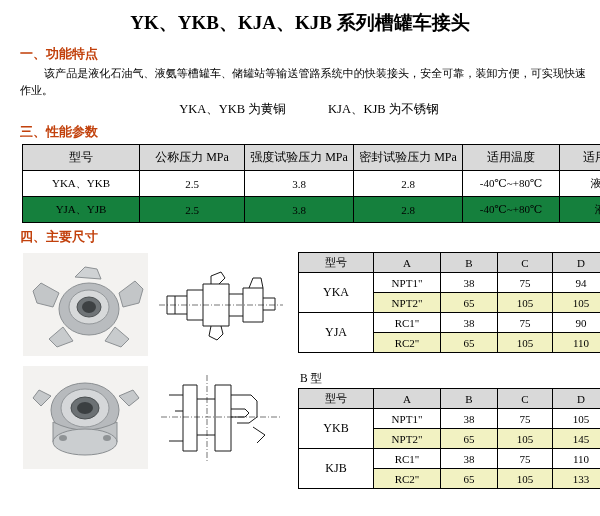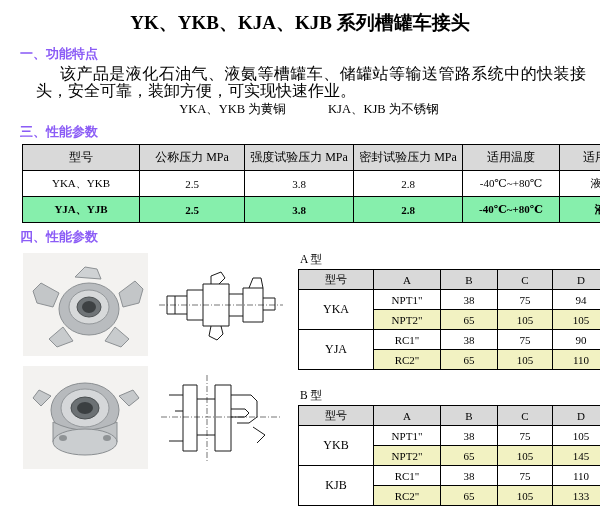--- a/index.html
+++ b/index.html
@@ -25,30 +25,30 @@
   .title {
     text-align: center;
     font-size: 19px;
     font-weight: bold;
     letter-spacing: 0px;
     padding-top: 10px;
     padding-bottom: 4px;
     font-family: "Liberation Serif", "DejaVu Serif", serif;
   }
   .section-head {
-    color: #8b5cf6;
+    color: #c2410c;
     font-weight: bold;
     font-size: 13px;
     margin: 5px 0 2px 12px;
     font-family: "Liberation Serif", "DejaVu Serif", serif;
   }
   .body-text {
-    font-size: 16px;
+    font-size: 11px;
     line-height: 17px;
-    margin: 0 6px 0 28px;
+    margin: 0 6px 0 12px;
     text-align: justify;
   }
   .indent {
     text-indent: 24px;
   }
   .mat-line {
     font-size: 12.5px;
     margin: 2px 0 0 18px;
     text-align: center;
   }
@@ -72,22 +72,21 @@
     padding: 0 2px;
   }
   table.spec tr.head td {
     background: #d9d9d9;
     font-size: 12px;
   }
   table.spec tr.r1 td {
     background: #ffffff;
   }
   table.spec tr.r2 td {
-    background: #86efac;
-    font-weight: bold;
+    background: #15803d;
   }
   .sp-c0 { width: 112px; }
   .sp-c1 { width: 100px; }
   .sp-c2 { width: 104px; }
   .sp-c3 { width: 104px; }
   .sp-c4 { width: 92px; }
   .sp-c5 { width: 90px; }
 
   
   .lower {
@@ -208,21 +207,21 @@
       <td>YJA、YJB</td>
       <td>2.5</td>
       <td>3.8</td>
       <td>2.8</td>
       <td>-40℃~+80℃</td>
       <td>液 氨</td>
     </tr>
   </tbody>
     </table>
 
-  <div class="section-head">四、性能参数</div>
+  <div class="section-head">四、主要尺寸</div>
 
   <div class="lower" style="height:224px;">
 
     <div class="img-col">
 
       <div class="photo-row">
         <div class="photo-box">
           <svg width="125" height="103" viewBox="0 0 125 103">
             <rect x="0" y="0" width="125" height="103" fill="#f3f2f0"></rect>
             <g>
@@ -297,21 +296,20 @@
               <path d="M54 10 L54 96"></path>
             </g>
           </svg>
         </div>
       </div>
 
     </div>
 
     <div class="tbl-col">
 
-      <div class="type-label">A 型</div>
       <table class="dim">
         <tbody>
             <tr class="head">
           <td class="dm-c0">型号</td>
           <td class="dm-c1">A</td>
           <td class="dm-c2">B</td>
           <td class="dm-c3">C</td>
           <td class="dm-c4">D</td>
         </tr>
         <tr>

